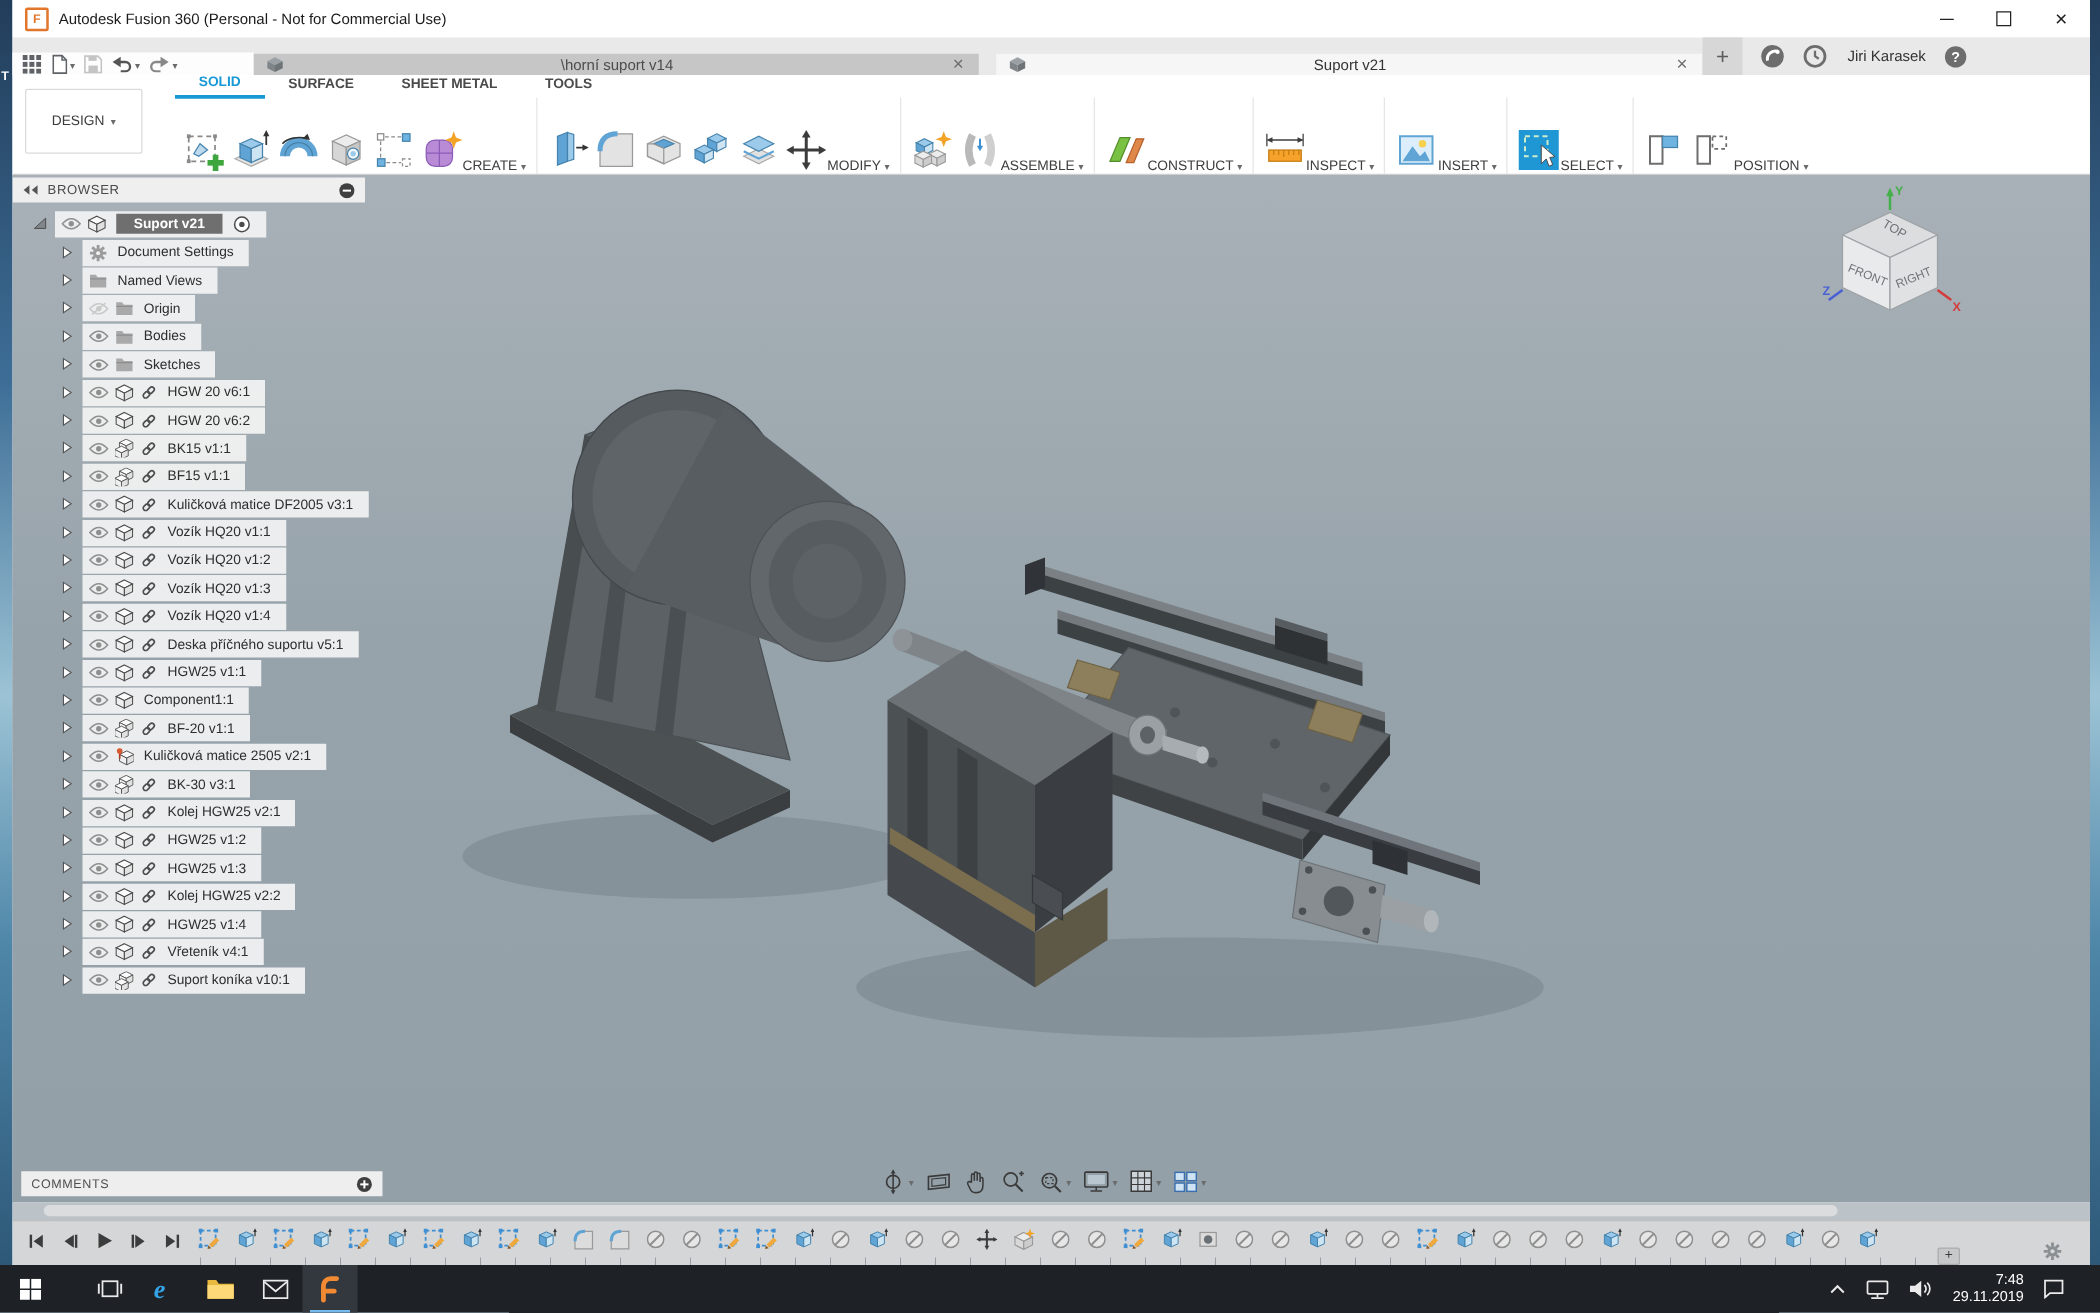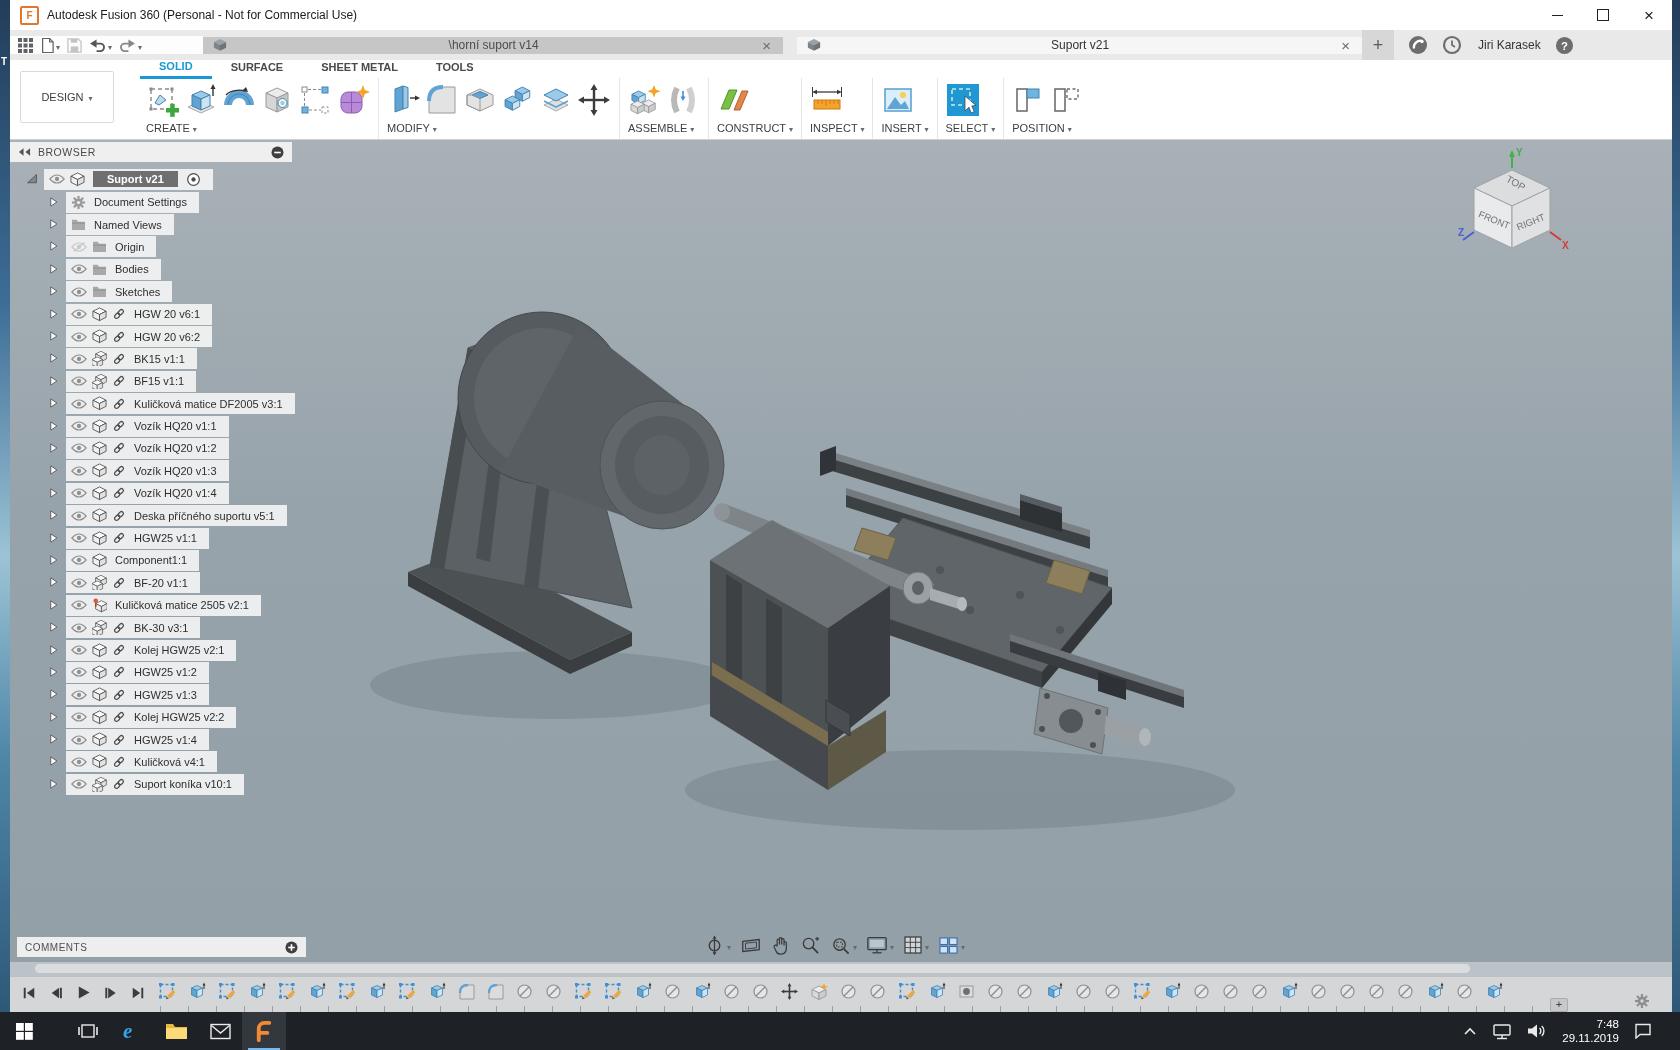--- a/index.html
+++ b/index.html
@@ -18,21 +18,21 @@
   #titlebar{height:30px;display:flex;align-items:center;padding-left:10px;background:#fff;}
   #app-logo{width:15px;height:15px;border:2px solid #e1762c;color:#e1762c;font-weight:bold;
             font-size:10px;display:flex;align-items:center;justify-content:center;margin-right:8px;border-radius:2px}
   #title-text{font-size:12px;color:#1b1b1b}
   #win-controls{margin-left:auto;display:flex}
   .wc{width:46px;height:30px;display:flex;align-items:center;justify-content:center;color:#222}
   .wc-min i{display:block;width:11px;border-bottom:1.6px solid #222}
   .wc-max i{display:block;width:10px;height:10px;border:1.4px solid #222}
   .wc-close{font-size:17px;line-height:1}
   
-  #tabbar{height:30px;display:flex;align-items:center;background:#e9e9e9;}
+  #tabbar{height:30px;display:flex;align-items:flex-end;background:#e9e9e9;}
   #quickbar{width:185px;background:#fdfdfd;display:flex;align-items:center;gap:7px;padding-left:8px}
   #quickbar .qi{display:flex;align-items:center;gap:2px}
   .caret::before{content:"▾";font-size:8px;color:#6a6a6a}
   .doc-tab{display:flex;align-items:center;padding:0 10px;font-size:12px;color:#4d4d4d;}
   #tab1{width:560px;background:#c6c6c6;}
   #tab-gap{width:14px;background:#f2f2f2}
   #tab2{width:545px;background:#f6f6f6;color:#333;}
   .doc-tab .tlab{flex:1;text-align:center;white-space:nowrap;overflow:hidden}
   .tab-x{color:#6d6d6d;font-size:15px;padding:0 2px}
   #tabbar-right{flex:1;display:flex;align-items:center;background:#e9e9e9;padding-right:10px}
@@ -43,21 +43,21 @@
   #help-btn{margin-left:14px}
   
   #ribbon{height:79px;background:#fff;border-bottom:1px solid #cfcfcf;position:relative}
   #design-btn{position:absolute;left:10px;top:11px;width:92px;height:50px;border:1px solid #dadada;
               border-radius:2px;display:flex;align-items:center;justify-content:center;gap:5px;
               font-size:11px;font-weight:normal;color:#3c3c3c}
   #ribbon-tabs{margin-left:130px;height:18px;display:flex;align-items:center}
   #ribbon-tabs .rtab{padding:0 19px;font-size:11px;font-weight:bold;color:#4a4a4a;height:16px}
   #ribbon-tabs .rtab.active{color:#1899d5;border-bottom:3px solid #1899d5}
   #ribbon-groups{margin-left:128px;display:flex;align-items:flex-start}
-  .rgroup{display:flex;flex-direction:column;align-items:flex-start;padding:3px 8px 0 8px;border-right:1px solid #e6e6e6;min-height:58px}
+  .rgroup{display:flex;flex-direction:row;align-items:flex-end;padding:3px 8px 0 8px;border-right:1px solid #e6e6e6;min-height:58px}
   .rgroup:last-child{border-right:none}
   .rgroup .ricons{display:flex;gap:4px;align-items:center;height:38px}
   .rgroup .glabel{font-size:11px;color:#3e3e3e;margin-top:3px;white-space:nowrap}
   
   #viewport{position:relative;height:822px;background:linear-gradient(180deg,#a8b1b7 0%,#97a3ab 45%,#93a0a8 100%);overflow:hidden}
   #models{position:absolute;left:0;top:0}
   
   #viewcube{position:absolute;left:1447px;top:4px;width:115px;height:120px}
   
   #browser{position:absolute;left:0;top:2px;width:282px}
@@ -1368,21 +1368,21 @@
                 </svg>
               </span>
               <span class="i">
                 <svg width="14" height="14" viewBox="-1 -1 18 18">
                   <g transform="rotate(-45 8 8)" fill="none" stroke="#4e4e4e" stroke-width="1.7">
                     <rect x="1" y="5.5" width="7.5" height="5" rx="2.5"></rect>
                     <rect x="7.5" y="5.5" width="7.5" height="5" rx="2.5"></rect>
                   </g>
                 </svg>
               </span>
-              <span class="tlabel">Kuličková v4:1</span>
+              <span class="tlabel">Vřeteník v4:1</span>
             </span>
           </div>
           <div class="trow">
             <span class="tri i">
               <svg width="11" height="12" viewBox="0 0 16 16">
                 <polygon points="4,2 13,8 4,14" fill="#fdfdfd" stroke="#555" stroke-width="1.3"></polygon>
               </svg>
             </span>
             <span class="rowbg">
               <span class="i">

